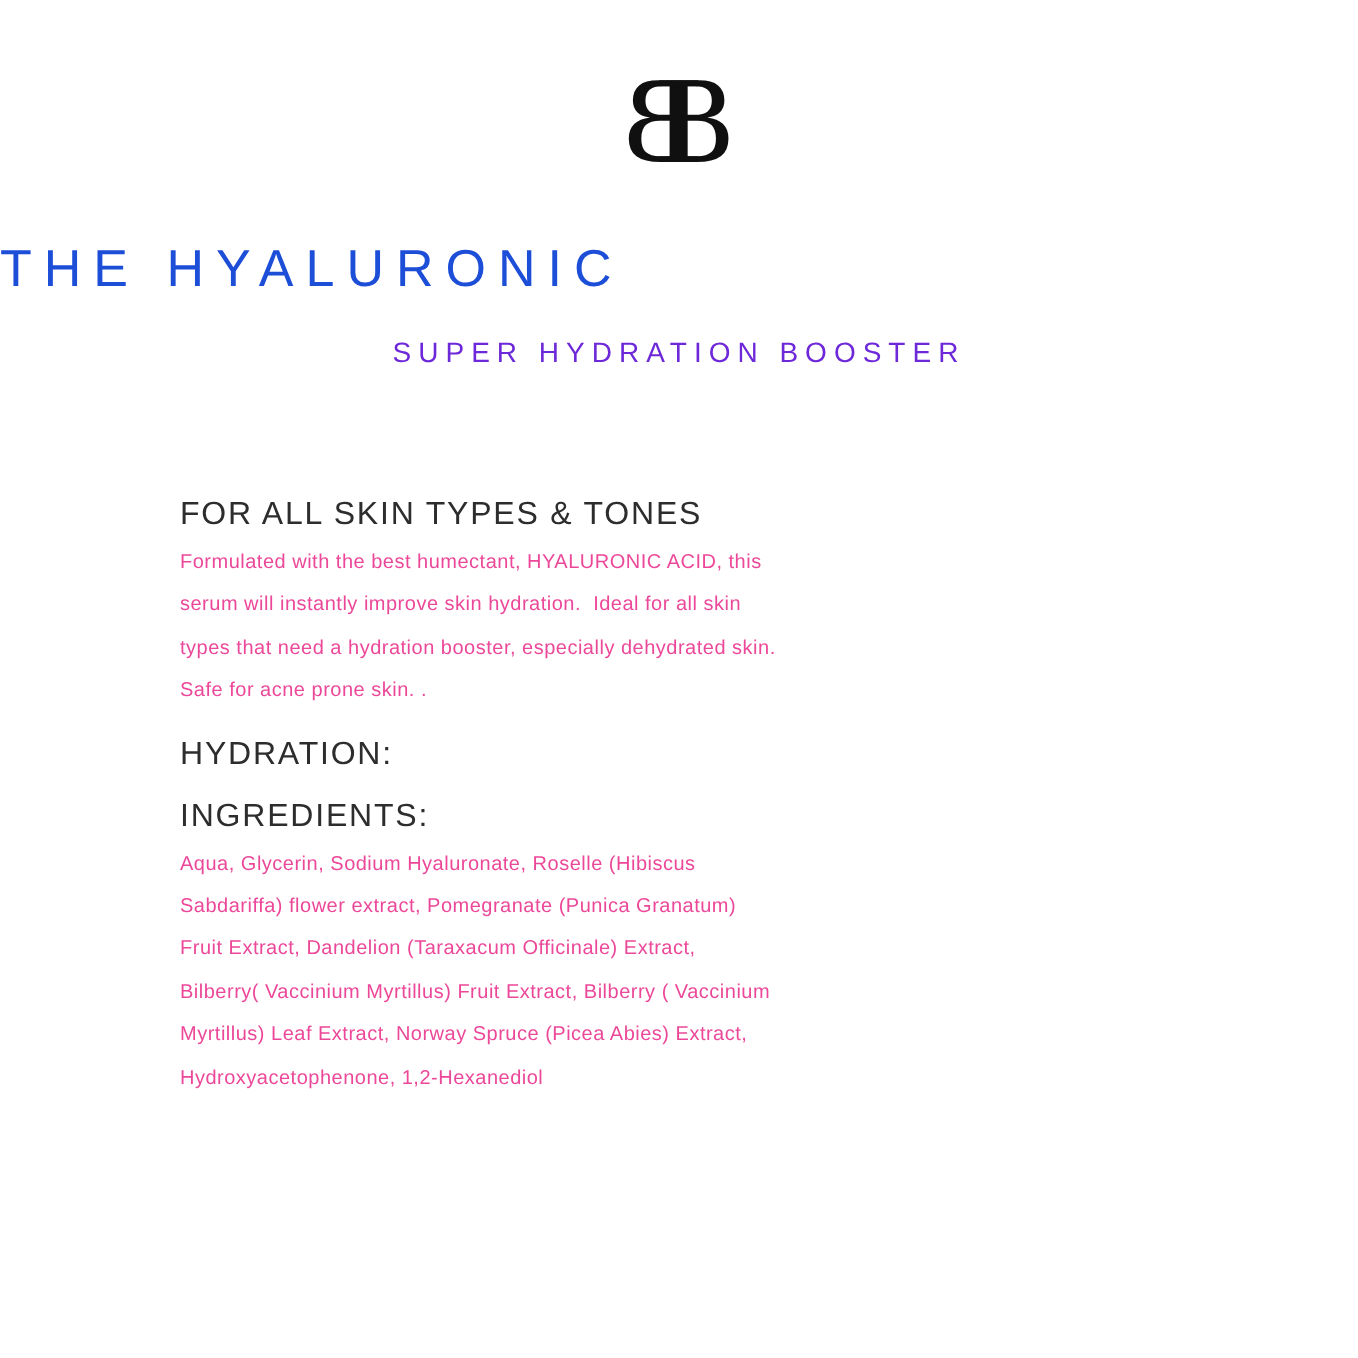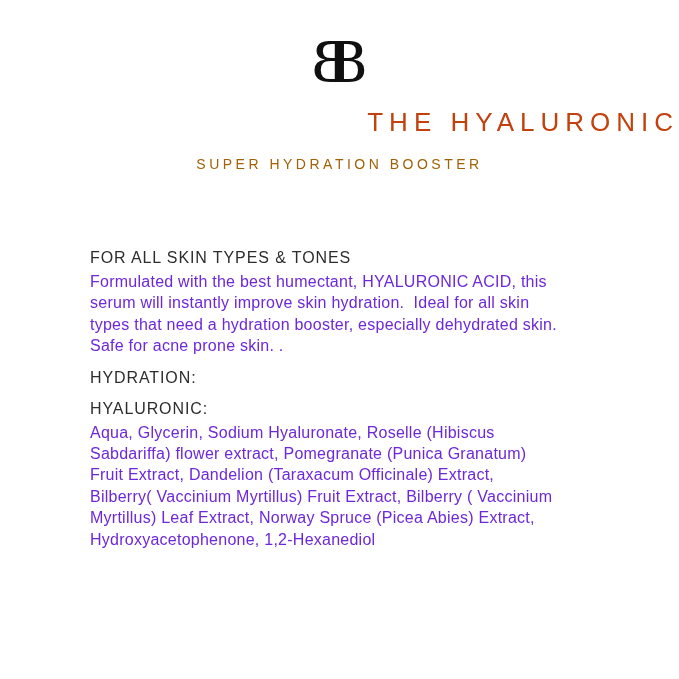--- a/index.html
+++ b/index.html
@@ -29,32 +29,32 @@
     line-height: 48px;
     color: #101010;
     font-weight: 400;
   }
   .logo .b-mirrored {
     transform: scaleX(-1);
     margin-right: -26px;
   }
   
   .title {
-    margin-top: 16px;
-    text-align: right;
-    color: #c2410c;
+    margin-top: 28px;
+    text-align: left;
+    color: #1d4ed8;
     font-weight: 300;
     font-size: 26px;
     line-height: 37px;
     letter-spacing: 6px;
   }
   .subtitle {
     margin-top: 13px;
     text-align: center;
-    color: #a16207;
+    color: #6d28d9;
     font-size: 14px;
     line-height: 20px;
     letter-spacing: 3.5px;
     font-weight: 400;
   }
   
   .content {
     position: absolute;
     left: 90px;
     top: 248px;
@@ -64,24 +64,24 @@
   .section-heading {
     margin: 0 0 3px 0;
     font-size: 16px;
     font-weight: 400;
     letter-spacing: 0.9px;
     color: #2d2d2d;
     line-height: 20px;
   }
   .section-body {
     margin: 0;
-    font-size: 16px;
+    font-size: 10px;
     line-height: 21.4px;
     letter-spacing: 0.25px;
-    color: #6d28d9;
+    color: #ec4899;
     white-space: pre-wrap;
   }
 </style>
 </head>
 <body>
 
 <div class="page">
 
   <div class="logo">
     <span class="b-mirrored">B</span>
@@ -102,21 +102,21 @@
 serum will instantly improve skin hydration.  Ideal for all skin
 types that need a hydration booster, especially dehydrated skin.
 Safe for acne prone skin. .</p>
     </div>
 
     <div class="section">
       <h3 class="section-heading">HYDRATION:</h3>
     </div>
 
     <div class="section">
-      <h3 class="section-heading">HYALURONIC:</h3>
+      <h3 class="section-heading">INGREDIENTS:</h3>
       <p class="section-body">Aqua, Glycerin, Sodium Hyaluronate, Roselle (Hibiscus
 Sabdariffa) flower extract, Pomegranate (Punica Granatum)
 Fruit Extract, Dandelion (Taraxacum Officinale) Extract,
 Bilberry( Vaccinium Myrtillus) Fruit Extract, Bilberry ( Vaccinium
 Myrtillus) Leaf Extract, Norway Spruce (Picea Abies) Extract,
 Hydroxyacetophenone, 1,2-Hexanediol</p>
     </div>
 
   </div>
 </div>

